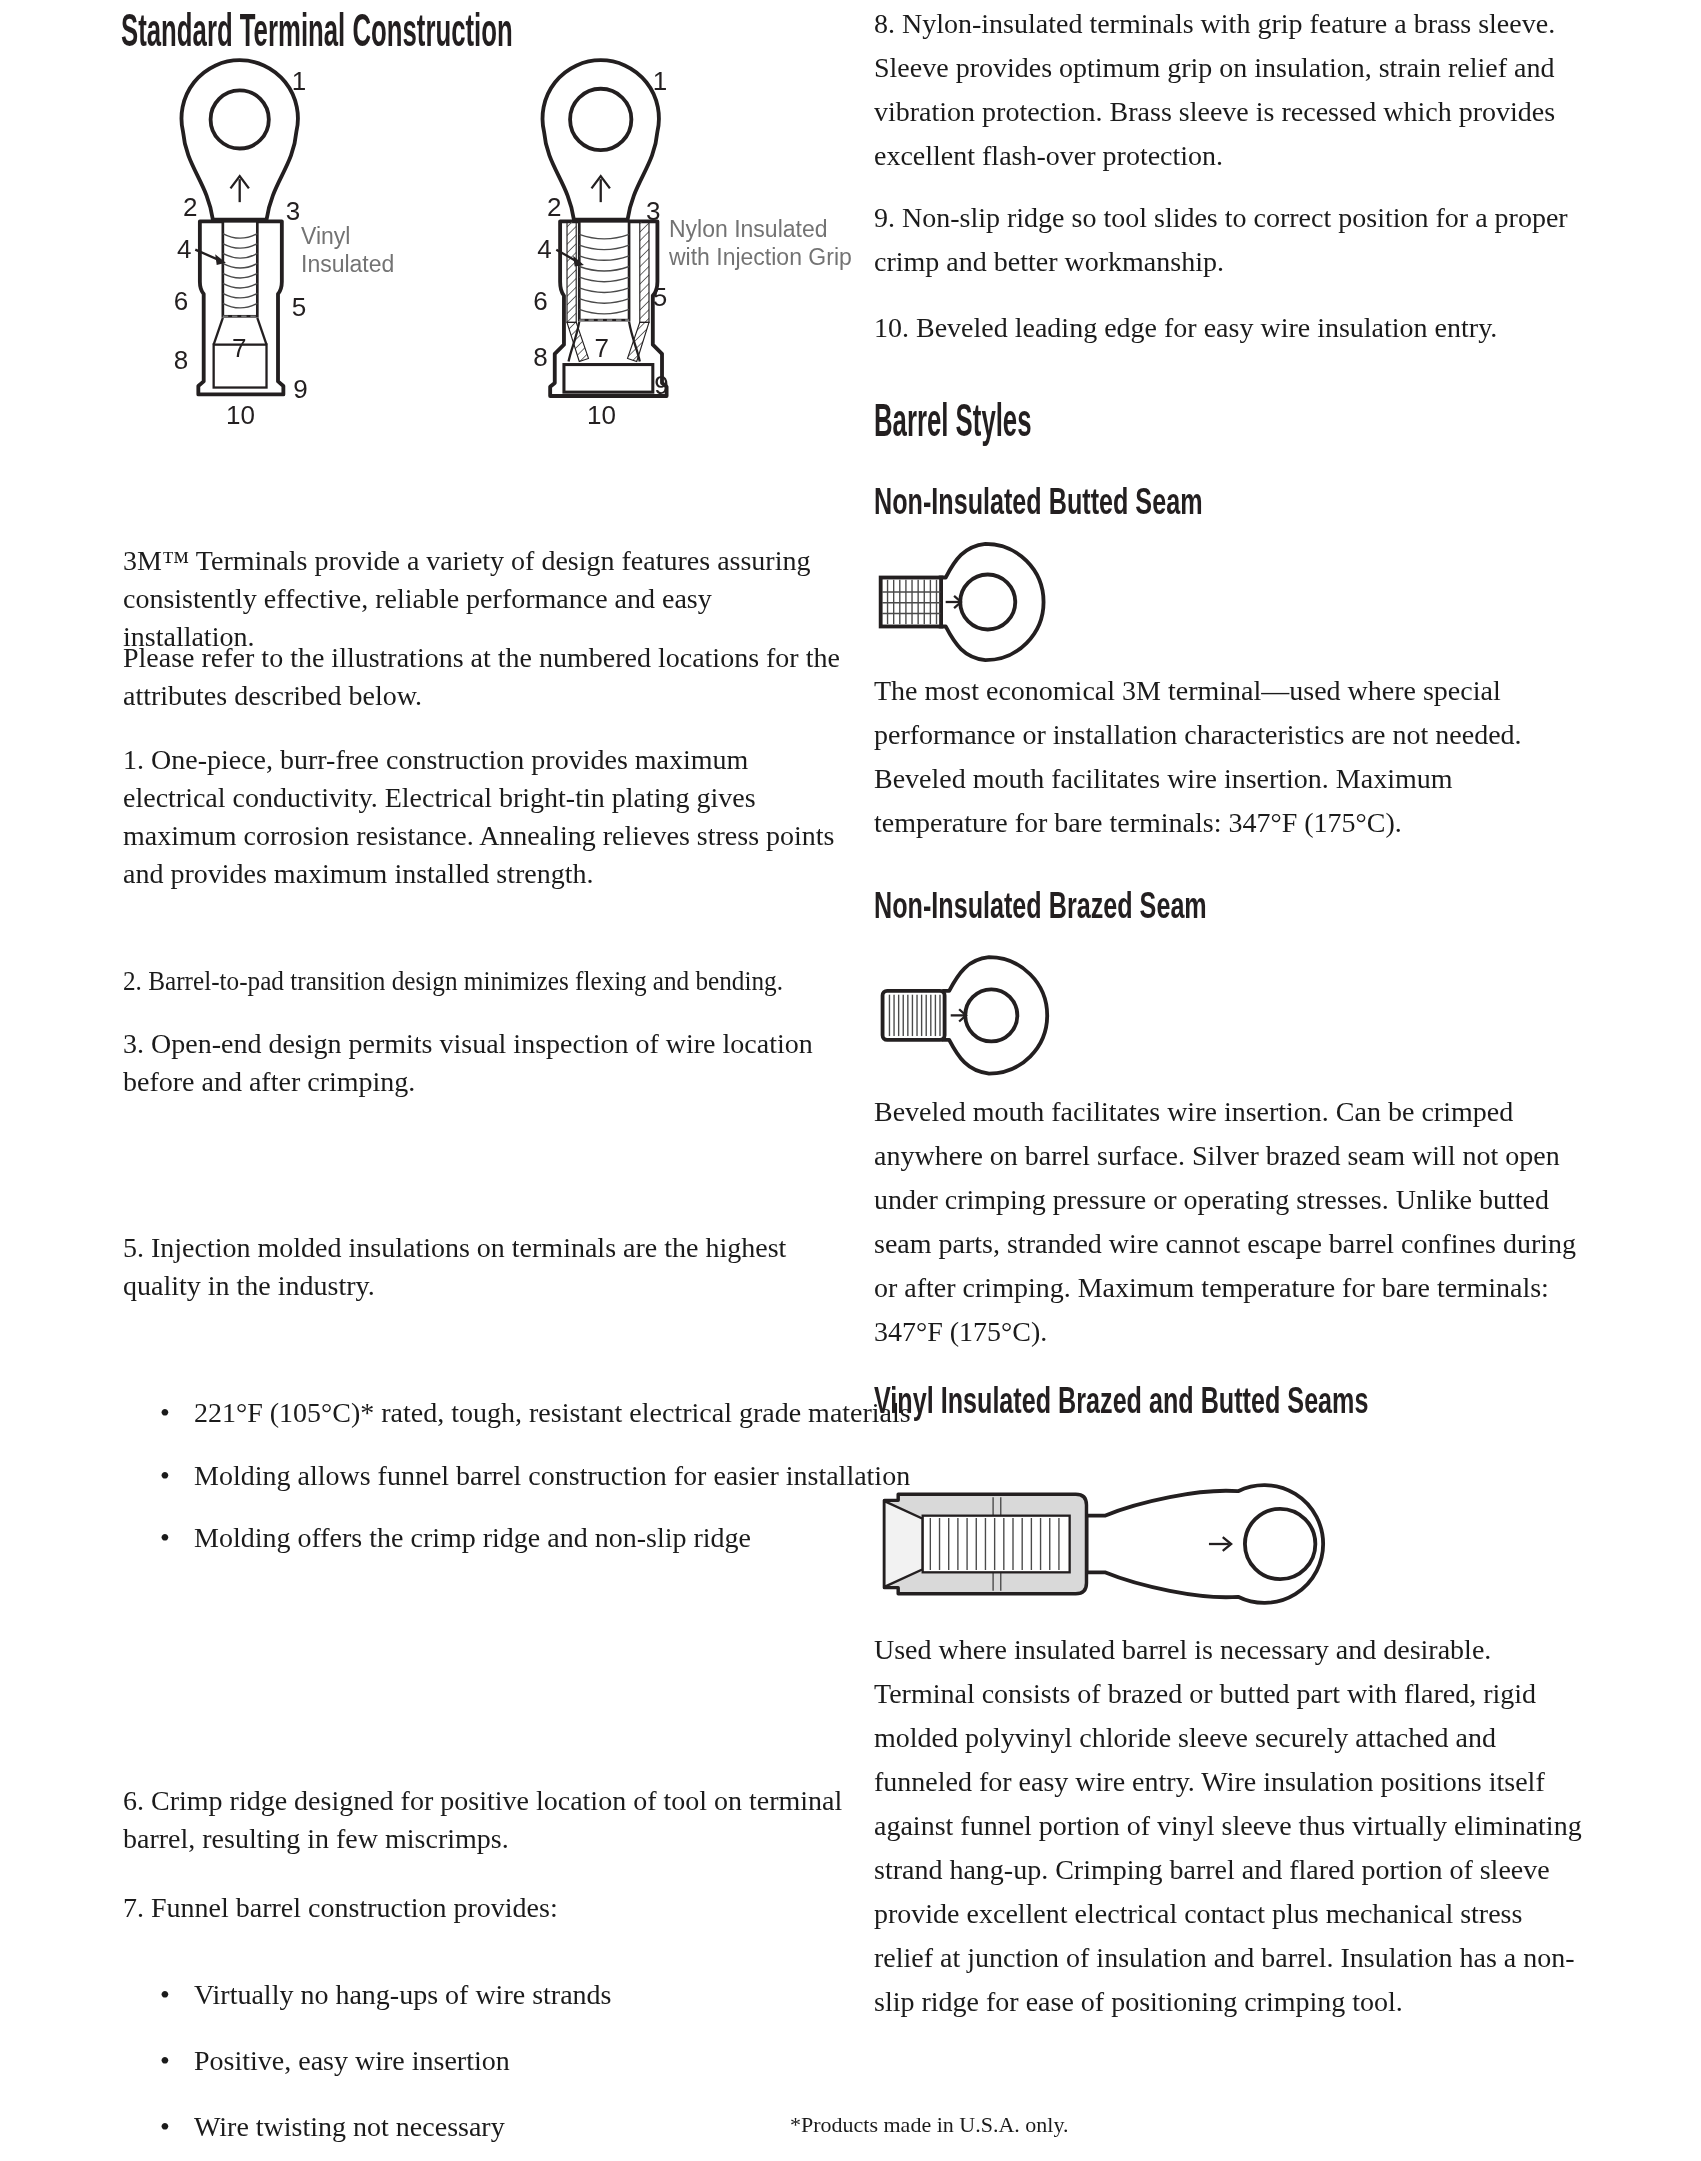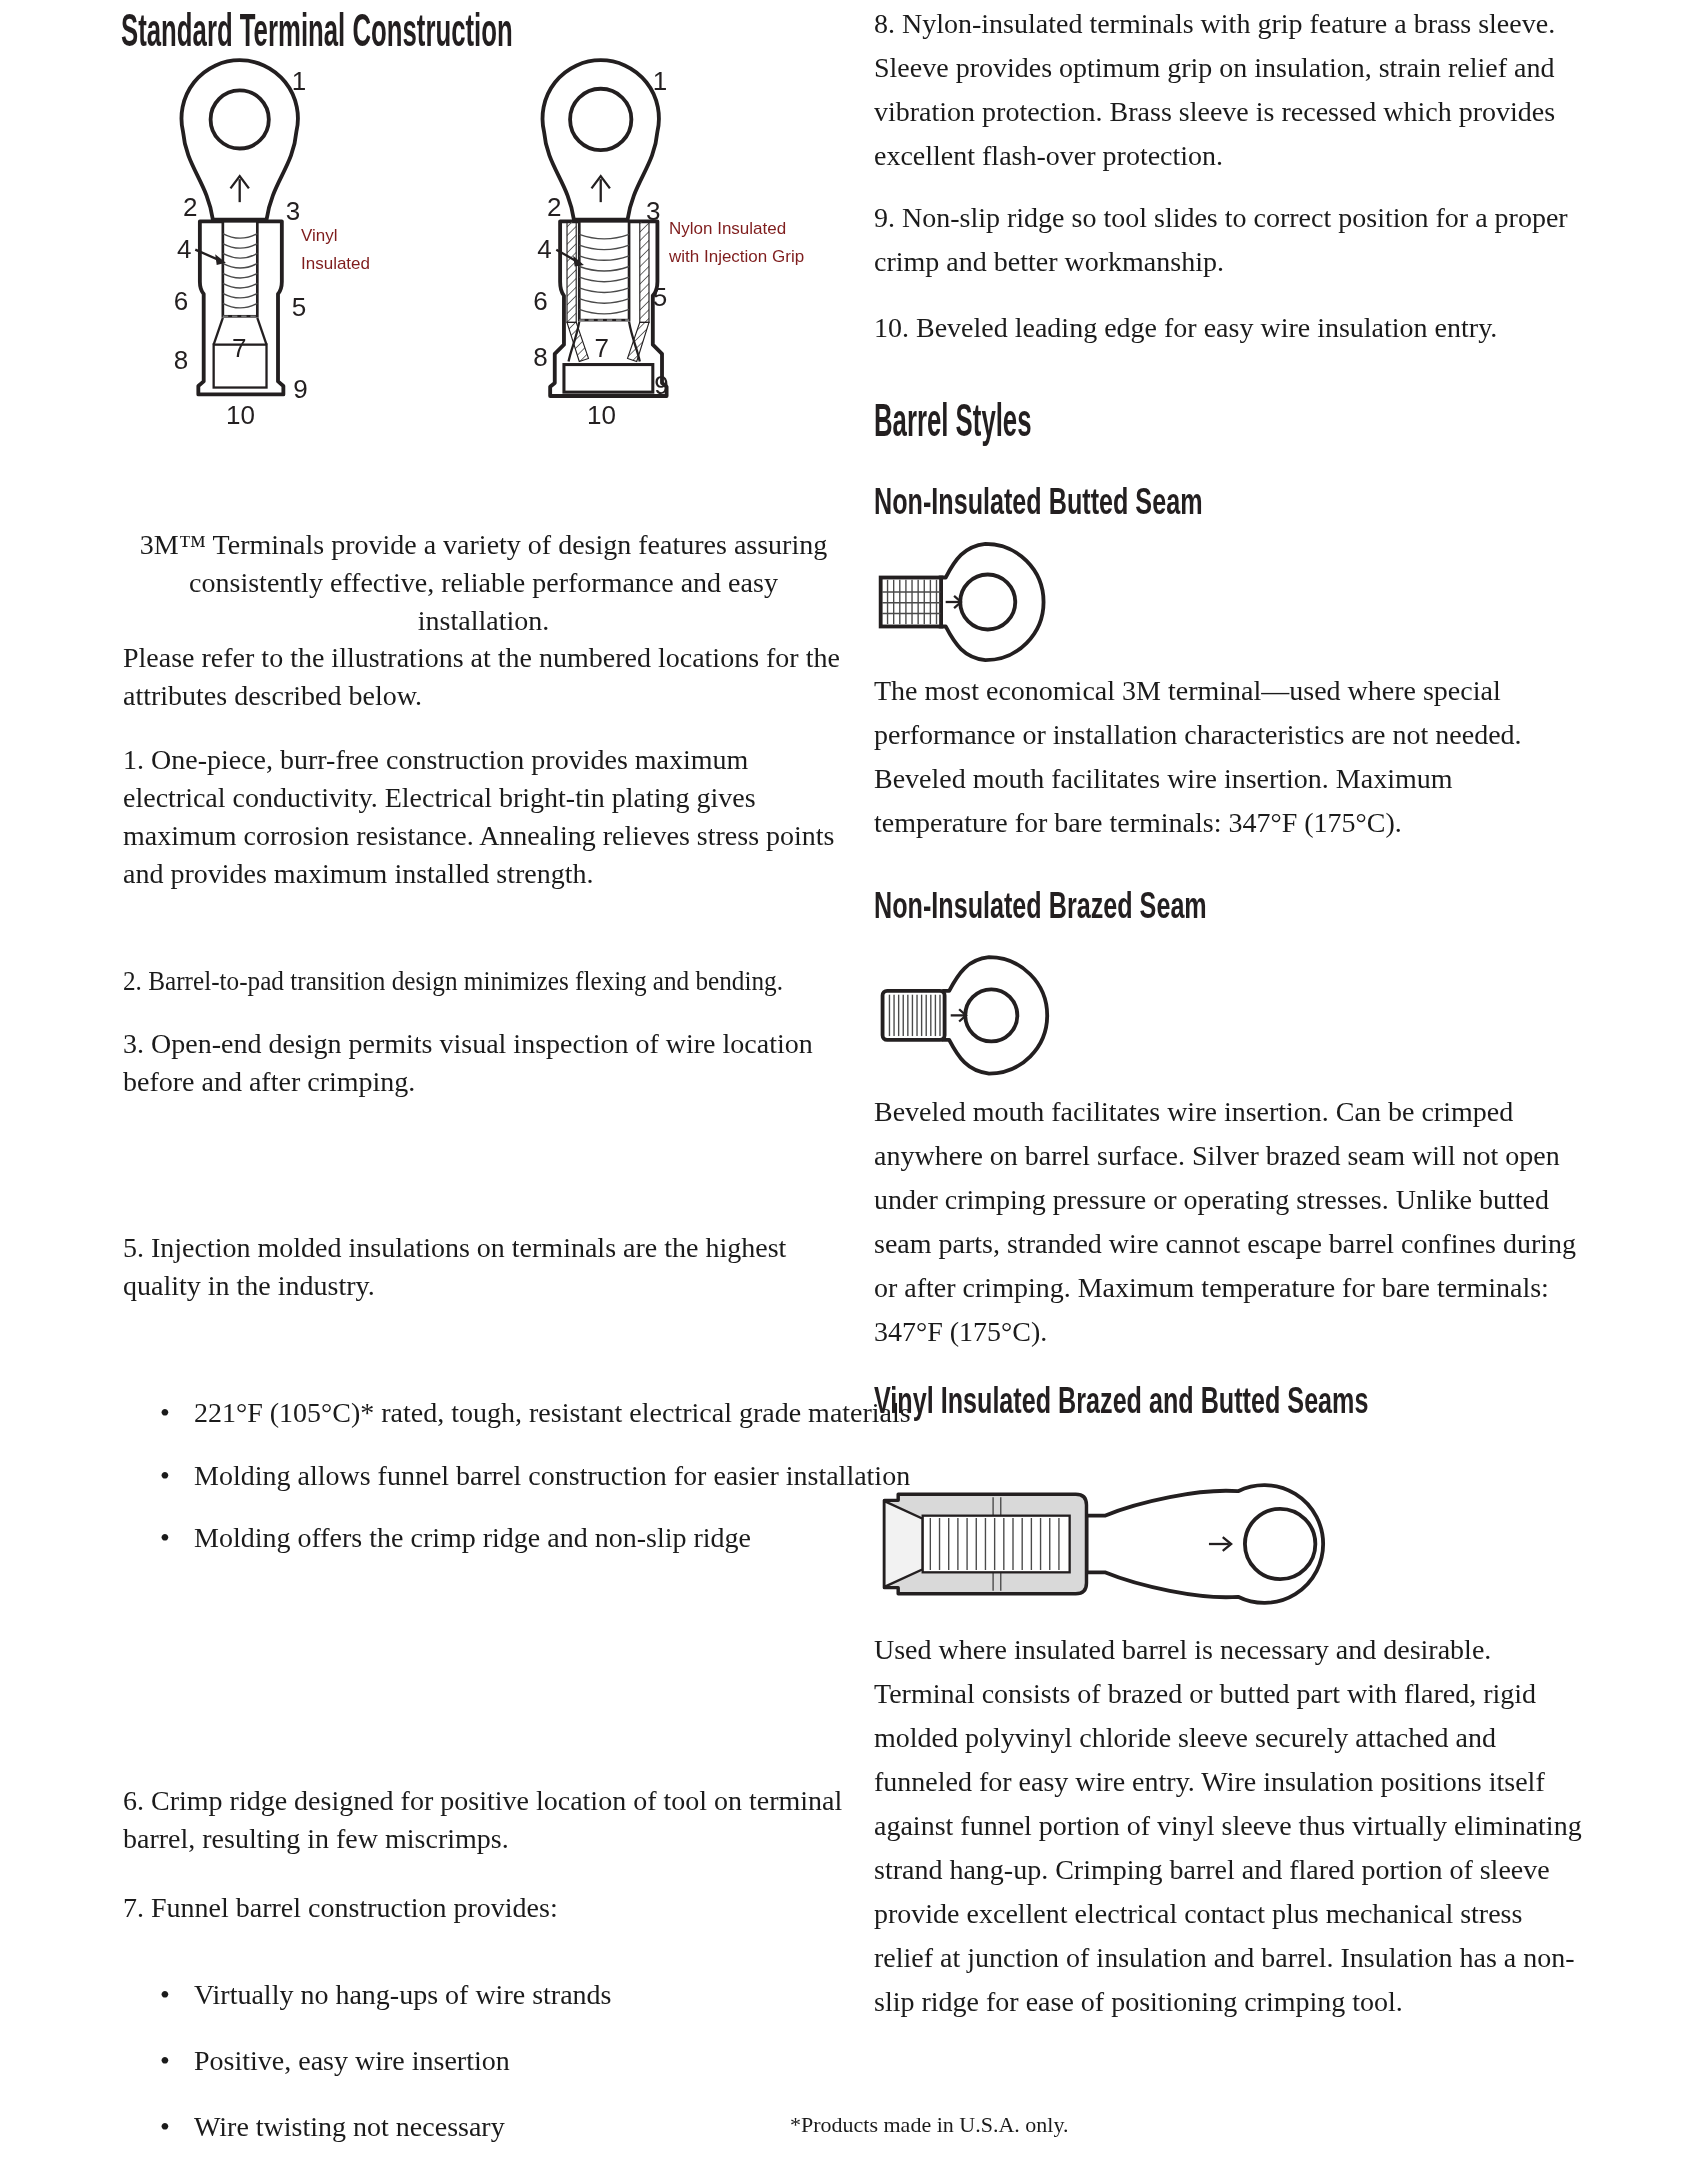--- a/index.html
+++ b/index.html
@@ -17,22 +17,22 @@
       transform:scaleX(0.68);transform-origin:left top;}
   
   .lp{position:absolute;left:123px;width:721px;font-size:28px;line-height:38px;margin:0;}
   .rp{position:absolute;left:874px;width:713px;font-size:28px;line-height:44px;margin:0;}
   .nowrap-condensed{white-space:nowrap;transform:scaleX(0.90);transform-origin:left top;}
   ul.blist{position:absolute;left:136px;width:721px;margin:18px;padding:0 0 0 40px;list-style:none;}
   ul.blist li{font-size:28px;line-height:38px;position:relative;}
   ul.blist li::before{content:"\2022";position:absolute;left:-34px;top:0;font-size:28px;}
   ul.b5 li{margin:0 0 24.5px 0;}
   ul.b7 li{margin:0 0 28px 0;}
-  .dlabel{position:absolute;font-family:"Liberation Sans",sans-serif;font-size:17px;
-          line-height:28px;color:#7f1d1d;white-space:nowrap;}
+  .dlabel{position:absolute;font-family:"Liberation Sans",sans-serif;font-size:23px;
+          line-height:28px;color:#737373;white-space:nowrap;}
   .footnote{position:absolute;font-size:22px;line-height:37px;margin:0;}
   svg{position:absolute;overflow:visible;}
   svg text{font-family:"Liberation Sans",sans-serif;font-size:34px;fill:#231f20;}
   .outline{fill:#ffffff;stroke:#231f20;stroke-width:5;stroke-linejoin:round;}
   .thin{stroke:#4a4a4a;stroke-width:1.8;fill:none;}
   .mid{stroke:#231f20;stroke-width:3;fill:none;}
 </style>
 </head>
 <body>
 
@@ -146,21 +146,21 @@
 
   <div class="dlabel" style="left:301px;top:222px;">
     <div>Vinyl</div>
     <div>Insulated</div>
   </div>
   <div class="dlabel" style="left:669px;top:215px;">
     <div>Nylon Insulated</div>
     <div>with Injection Grip</div>
   </div>
 
-  <p class="lp" style="top:526px;text-align:center;">3M™ Terminals provide a variety of design features assuring consistently effective, reliable performance and easy installation.</p>
+  <p class="lp" style="top:542px;">3M™ Terminals provide a variety of design features assuring consistently effective, reliable performance and easy installation.</p>
   <p class="lp" style="top:639px;">Please refer to the illustrations at the numbered locations for the attributes described below.</p>
   <p class="lp" style="top:741px;">1. One-piece, burr-free construction provides maximum electrical conductivity. Electrical bright-tin plating gives maximum corrosion resistance. Annealing relieves stress points and provides maximum installed strength.</p>
   <p class="lp nowrap-condensed" style="top:962px;">2. Barrel-to-pad transition design minimizes flexing and bending.</p>
   <p class="lp" style="top:1025px;">3. Open-end design permits visual inspection of wire location before and after crimping.</p>
   <p class="lp" style="top:1229px;">5. Injection molded insulations on terminals are the highest quality in the industry.</p>
   <ul class="blist b5" style="top:1376px;">
     <li>221°F (105°C)* rated, tough, resistant electrical grade materials</li>
     <li>Molding allows funnel barrel construction for easier installation</li>
     <li>Molding offers the crimp ridge and non-slip ridge</li>
   </ul>

